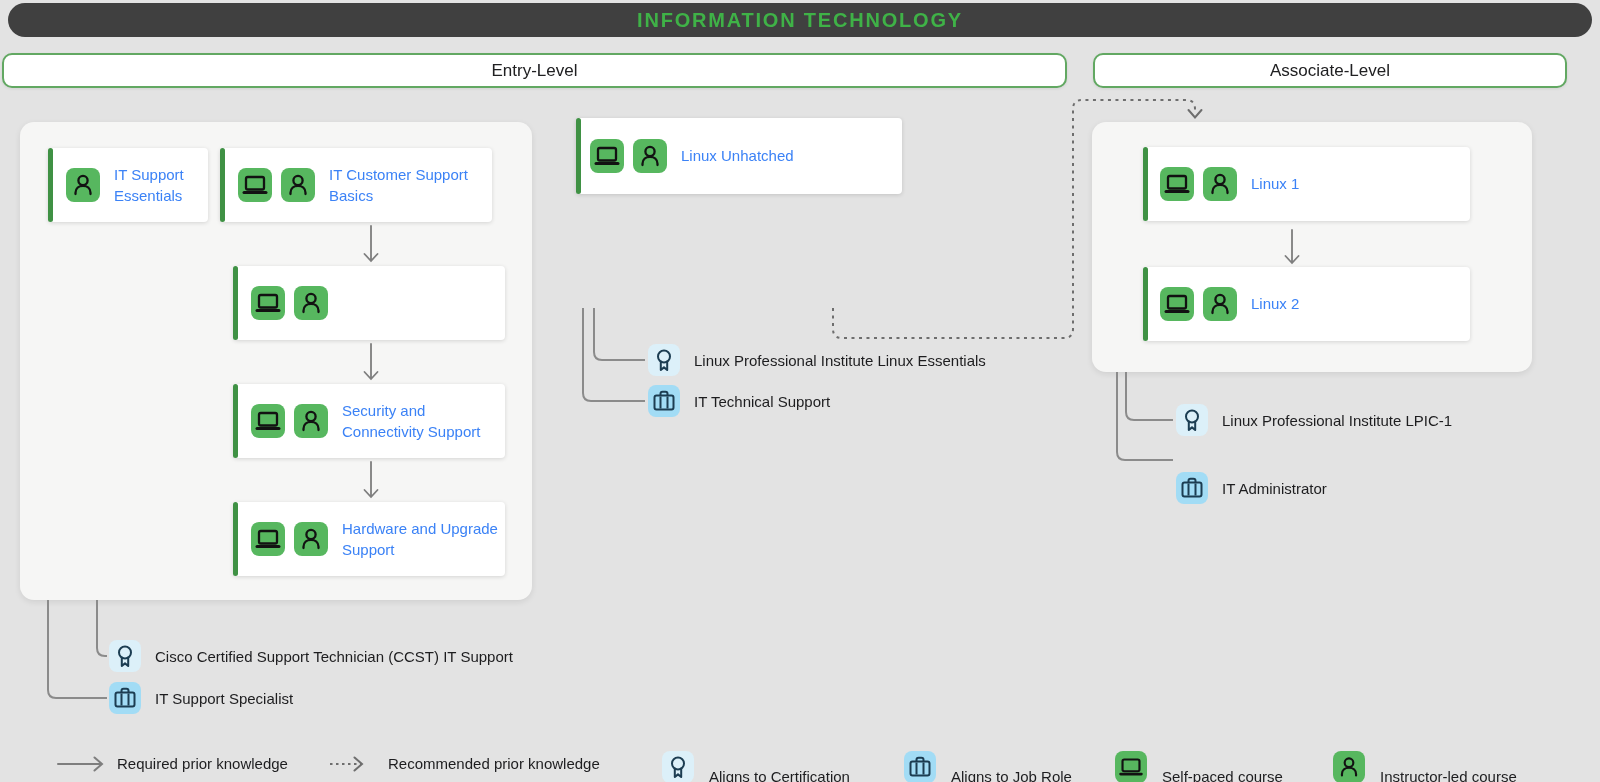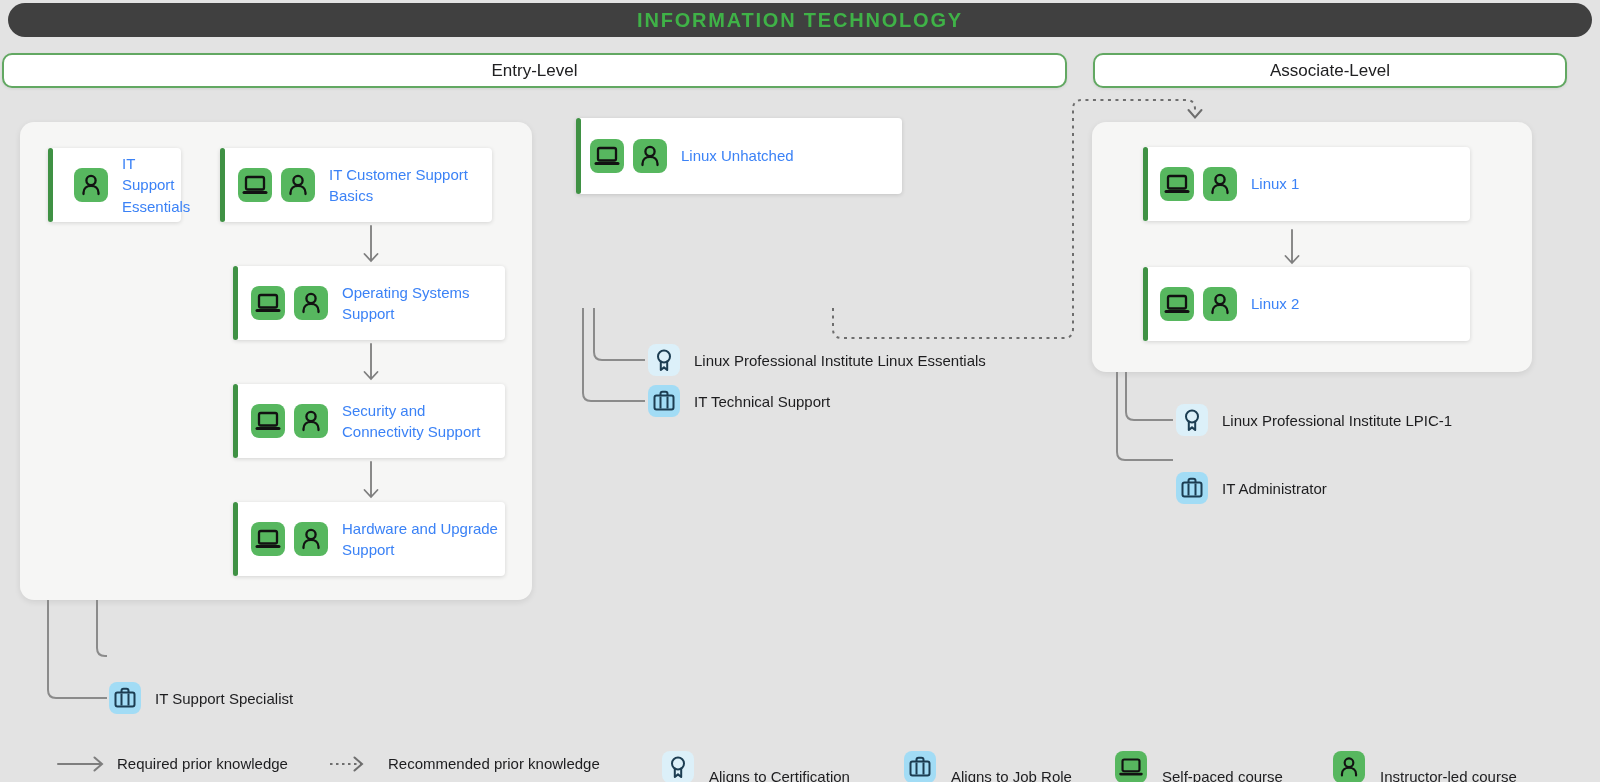--- a/index.html
+++ b/index.html
@@ -100,21 +100,21 @@
     <path d="M583 308 V393 Q583 401 591 401 H645" stroke="#8b8b8b" stroke-width="2" fill="none"></path>
 
     <path d="M1126 372 V412 Q1126 420 1134 420 H1173" stroke="#8b8b8b" stroke-width="2" fill="none"></path>
     <path d="M1117 372 V452 Q1117 460 1125 460 H1173" stroke="#8b8b8b" stroke-width="2" fill="none"></path>
 
     <path d="M58 764 H101 M94.5 757.5 L102 764 L94.5 770.5" stroke="#7e7e7e" stroke-width="2" fill="none" stroke-linecap="round"></path>
     <path d="M330 764 H361" stroke="#6e6e6e" stroke-width="2" fill="none" stroke-dasharray="2.5 3.5"></path>
     <path d="M354.5 757.5 L362 764 L354.5 770.5" stroke="#6e6e6e" stroke-width="2" fill="none" stroke-linecap="round"></path>
   </svg>
 
-  <div class="card" style="left:48px;top:148px;width:133px;height:74px;padding-left:26px;">
+  <div class="card" style="left:48px;top:148px;width:160px;height:74px;padding-left:18px;">
     <span class="bar"></span>
     <span class="ic green">
       <svg viewBox="0 0 34 34">
           <circle cx="17" cy="12.5" r="4.6" fill="none" stroke="#121212" stroke-width="2.3"></circle>
           <path d="M9.5 26 v-1.2 c0 -4.6 3.4 -7 7.5 -7 s7.5 2.4 7.5 7 V26" fill="none" stroke="#121212" stroke-width="2.3" stroke-linecap="round"></path>
         </svg>
     </span>
     <span class="ctitle">IT Support Essentials</span>
   </div>
 
@@ -142,21 +142,20 @@
           <rect x="8" y="9" width="18" height="12.5" rx="1.8" fill="none" stroke="#121212" stroke-width="2.3"></rect>
           <path d="M6 24.5 H28" stroke="#121212" stroke-width="3" stroke-linecap="round"></path>
         </svg>
     </span>
     <span class="ic green">
       <svg viewBox="0 0 34 34">
           <circle cx="17" cy="12.5" r="4.6" fill="none" stroke="#121212" stroke-width="2.3"></circle>
           <path d="M9.5 26 v-1.2 c0 -4.6 3.4 -7 7.5 -7 s7.5 2.4 7.5 7 V26" fill="none" stroke="#121212" stroke-width="2.3" stroke-linecap="round"></path>
         </svg>
     </span>
-    <span class="ctitle">Operating Systems Support</span>
   </div>
 
   <div class="card" style="left:233px;top:384px;width:272px;height:74px;padding-left:18px;">
     <span class="bar"></span>
     <span class="ic green">
       <svg viewBox="0 0 34 34">
           <rect x="8" y="9" width="18" height="12.5" rx="1.8" fill="none" stroke="#121212" stroke-width="2.3"></rect>
           <path d="M6 24.5 H28" stroke="#121212" stroke-width="3" stroke-linecap="round"></path>
         </svg>
     </span>
@@ -231,20 +230,29 @@
     </span>
     <span class="ic green">
       <svg viewBox="0 0 34 34">
           <circle cx="17" cy="12.5" r="4.6" fill="none" stroke="#121212" stroke-width="2.3"></circle>
           <path d="M9.5 26 v-1.2 c0 -4.6 3.4 -7 7.5 -7 s7.5 2.4 7.5 7 V26" fill="none" stroke="#121212" stroke-width="2.3" stroke-linecap="round"></path>
         </svg>
     </span>
     <span class="ctitle">Linux 2</span>
   </div>
 
+  <div class="annot" style="left:109px;top:640px;">
+    <span class="ic32 cert">
+      <svg viewBox="0 0 32 32">
+          <circle cx="16" cy="12.5" r="6" fill="none" stroke="#1c3d52" stroke-width="2"></circle>
+          <path d="M12.8 17.5 V26 l3.2 -2.6 3.2 2.6 V17.5" fill="none" stroke="#1c3d52" stroke-width="2" stroke-linejoin="round" stroke-linecap="round"></path>
+        </svg>
+    </span>
+    <span class="alabel">Cisco Certified Support Technician (CCST) IT Support</span>
+  </div>
   <div class="annot" style="left:109px;top:682px;">
     <span class="ic32 job">
       <svg viewBox="0 0 32 32">
           <rect x="6.5" y="10.5" width="19" height="14" rx="2" fill="none" stroke="#1c3d52" stroke-width="2"></rect>
           <path d="M12.5 10.5 V8.8 c0 -1.1 .9 -2 2 -2 h3 c1.1 0 2 .9 2 2 v1.7 M12.5 11.5 v12 M19.5 11.5 v12" fill="none" stroke="#1c3d52" stroke-width="2"></path>
         </svg>
     </span>
     <span class="alabel">IT Support Specialist</span>
   </div>
 

